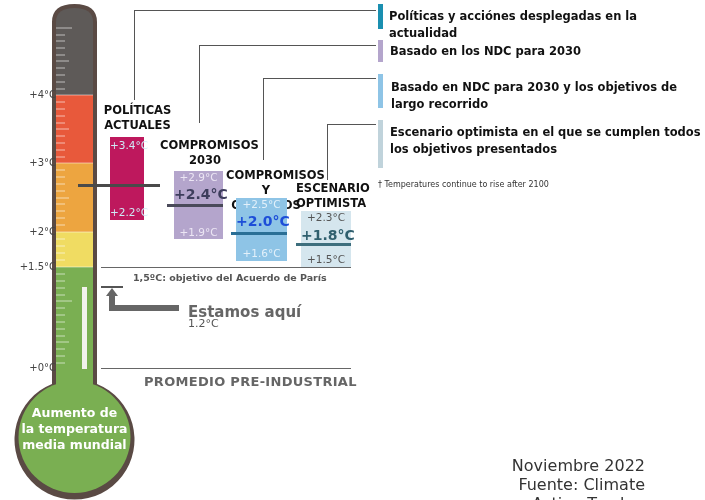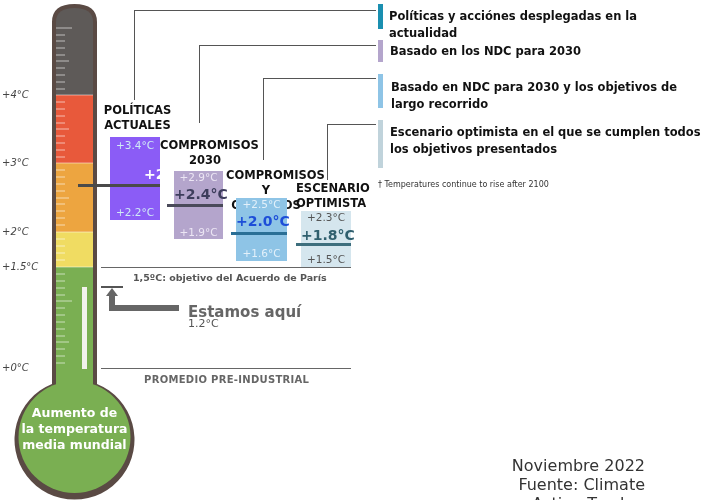--- a/index.html
+++ b/index.html
@@ -1,18 +1,18 @@
 <!DOCTYPE html>
 <html><head>
 <meta charset="utf-8">
 <style>
   html,body{margin:0;padding:0;background:#fff;}
   body{width:705px;height:500px;position:relative;overflow:hidden;font-family:"DejaVu Sans","Liberation Sans",sans-serif;color:#1a1a1a;}
   .abs{position:absolute;}
-  .tick-label{position:absolute;font-size:10px;color:#444;text-align:left;width:44px;left:2px;font-style:italic;}
+  .tick-label{position:absolute;font-size:10px;color:#444;text-align:right;width:44px;left:12px;}
   .hl{position:absolute;height:1px;background:#555;}
   .vl{position:absolute;width:1px;background:#555;}
   .scen-title{position:absolute;font-weight:bold;font-size:11.5px;text-align:center;color:#111;line-height:15px;}
   .box{position:absolute;}
   .box .v{position:absolute;left:0;right:0;text-align:center;}
   .box .hi,.box .lo{font-size:10.5px;}
   .box .mid{font-size:14px;font-weight:bold;}
   .mark{position:absolute;height:3px;}
   .legend-bar{position:absolute;width:5px;}
   .legend-text{position:absolute;font-size:11.5px;font-weight:bold;color:#111;line-height:17px;}
@@ -121,21 +121,21 @@
   <div class="vl" style="left:263px;top:78px;height:82px;"></div>
   <div class="hl" style="left:327px;top:124px;width:49px;"></div>
   <div class="vl" style="left:327px;top:124px;height:56px;"></div>
 </div>
 
 <div>
   <div class="scen-title" style="left:100px;top:103px;width:75px;">
     <div>POLÍTICAS</div>
     <div>ACTUALES</div>
   </div>
-  <div class="box" style="left:110px;top:137px;width:50px;height:83px;background:#8b5cf6;color:#fff;">
+  <div class="box" style="left:110px;top:137px;width:34px;height:83px;background:#be185d;color:#fff;">
     <div class="v hi" style="top:2px;color:#cfeaf6;">+3.4°C</div>
     <div class="v mid" style="top:29px;margin-left:34px;">+2.7°C</div>
     <div class="v lo" style="top:69px;color:#cfeaf6;">+2.2°C</div>
   </div>
   <div class="mark" style="left:78px;top:184px;width:82px;background:#4a4a4a;"></div>
 </div>
 
 <div>
   <div class="scen-title" style="left:160px;top:138px;width:90px;">
     <div>COMPROMISOS</div>
@@ -198,18 +198,18 @@
 <div class="abs" style="left:133px;top:272px;font-size:9.5px;font-weight:bold;color:#555;">1,5ºC: objetivo del Acuerdo de París</div>
 
 <div class="hl" style="left:101px;top:286px;width:22px;background:#555;height:2px;"></div>
 <svg class="abs" style="left:101px;top:288px" width="85" height="30">
   <polygon points="5,8 11,0 17,8 14,8 14,17 78,17 78,23 8,23 8,8" fill="#666"></polygon>
 </svg>
 <div class="abs" style="left:188px;top:303px;font-size:15px;font-weight:bold;color:#666;">Estamos aquí</div>
 <div class="abs" style="left:188px;top:317px;font-size:11px;color:#555;">1.2°C</div>
 
 <div class="hl" style="left:101px;top:368px;width:250px;background:#666;"></div>
-<div class="abs" style="left:144px;top:374px;font-size:10px;font-weight:bold;color:#666;letter-spacing:0.3px;">PROMEDIO PRE-INDUSTRIAL</div>
+<div class="abs" style="left:144px;top:374px;font-size:13px;font-weight:bold;color:#666;letter-spacing:0.3px;">PROMEDIO PRE-INDUSTRIAL</div>
 
 <div class="footer" style="left:490px;top:456px;width:155px;">
   <div>Noviembre 2022</div>
   <div>Fuente: Climate Action Tracker</div>
 </div>
 
 </body></html>

